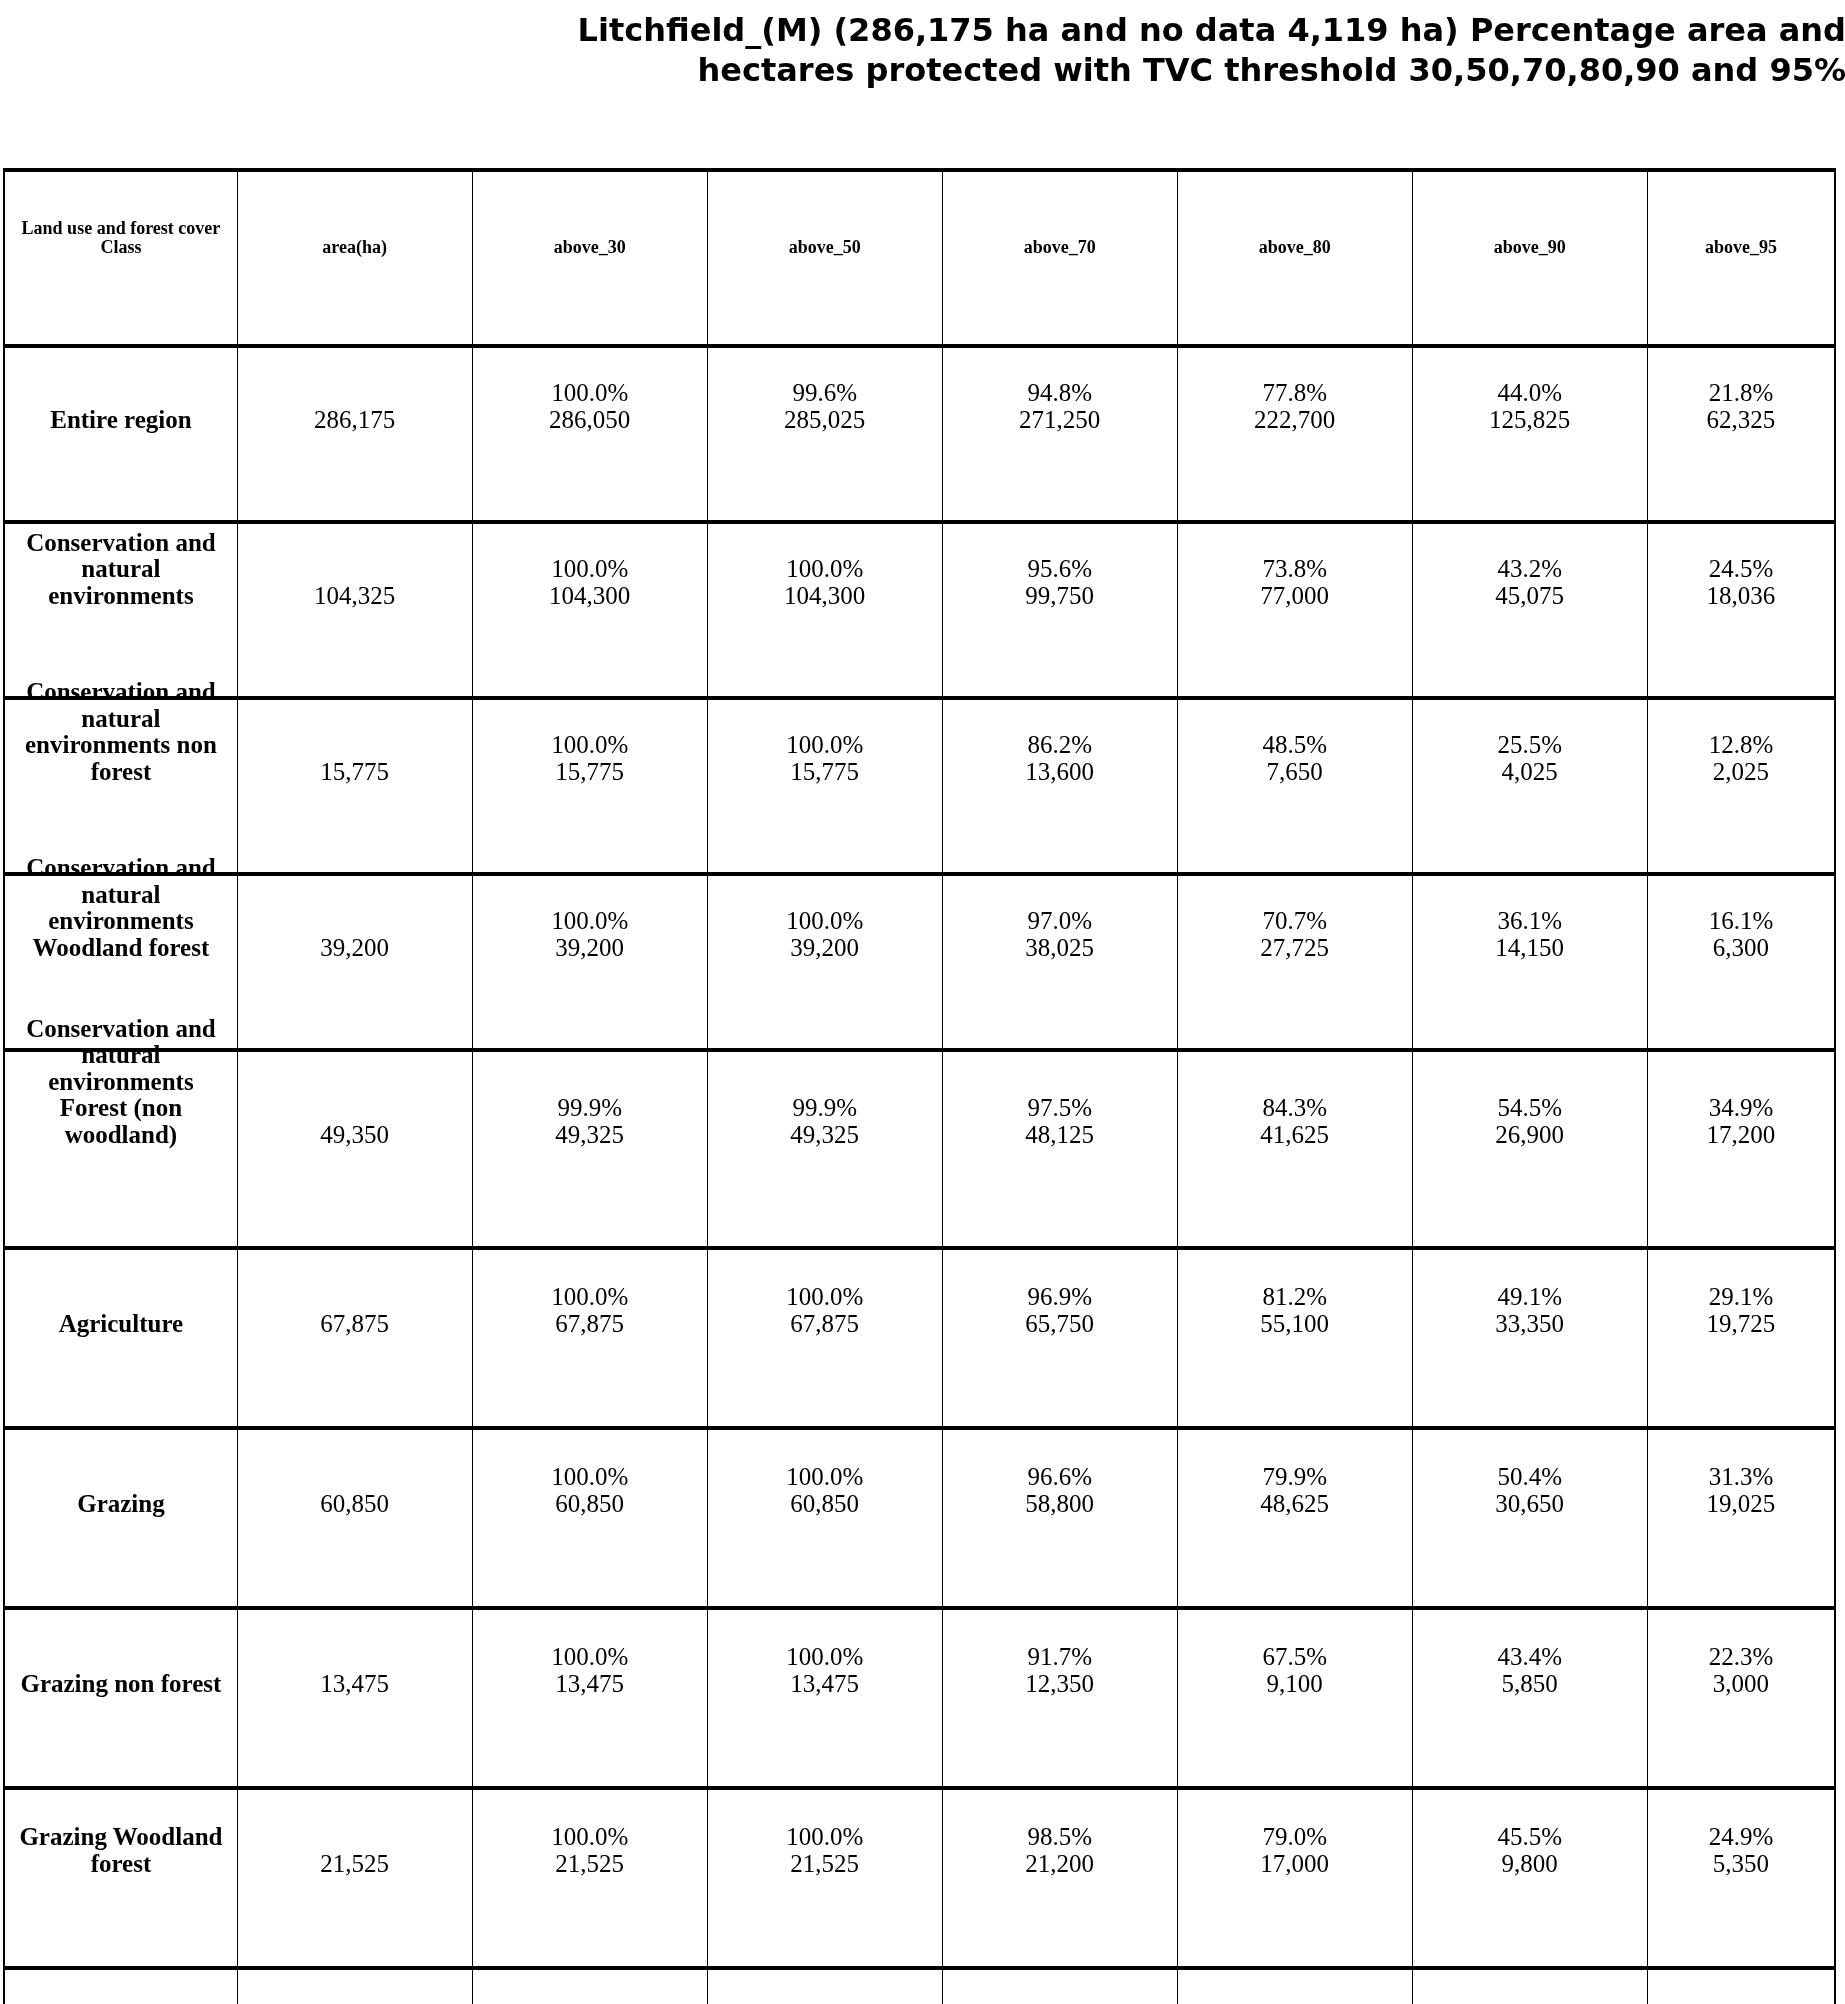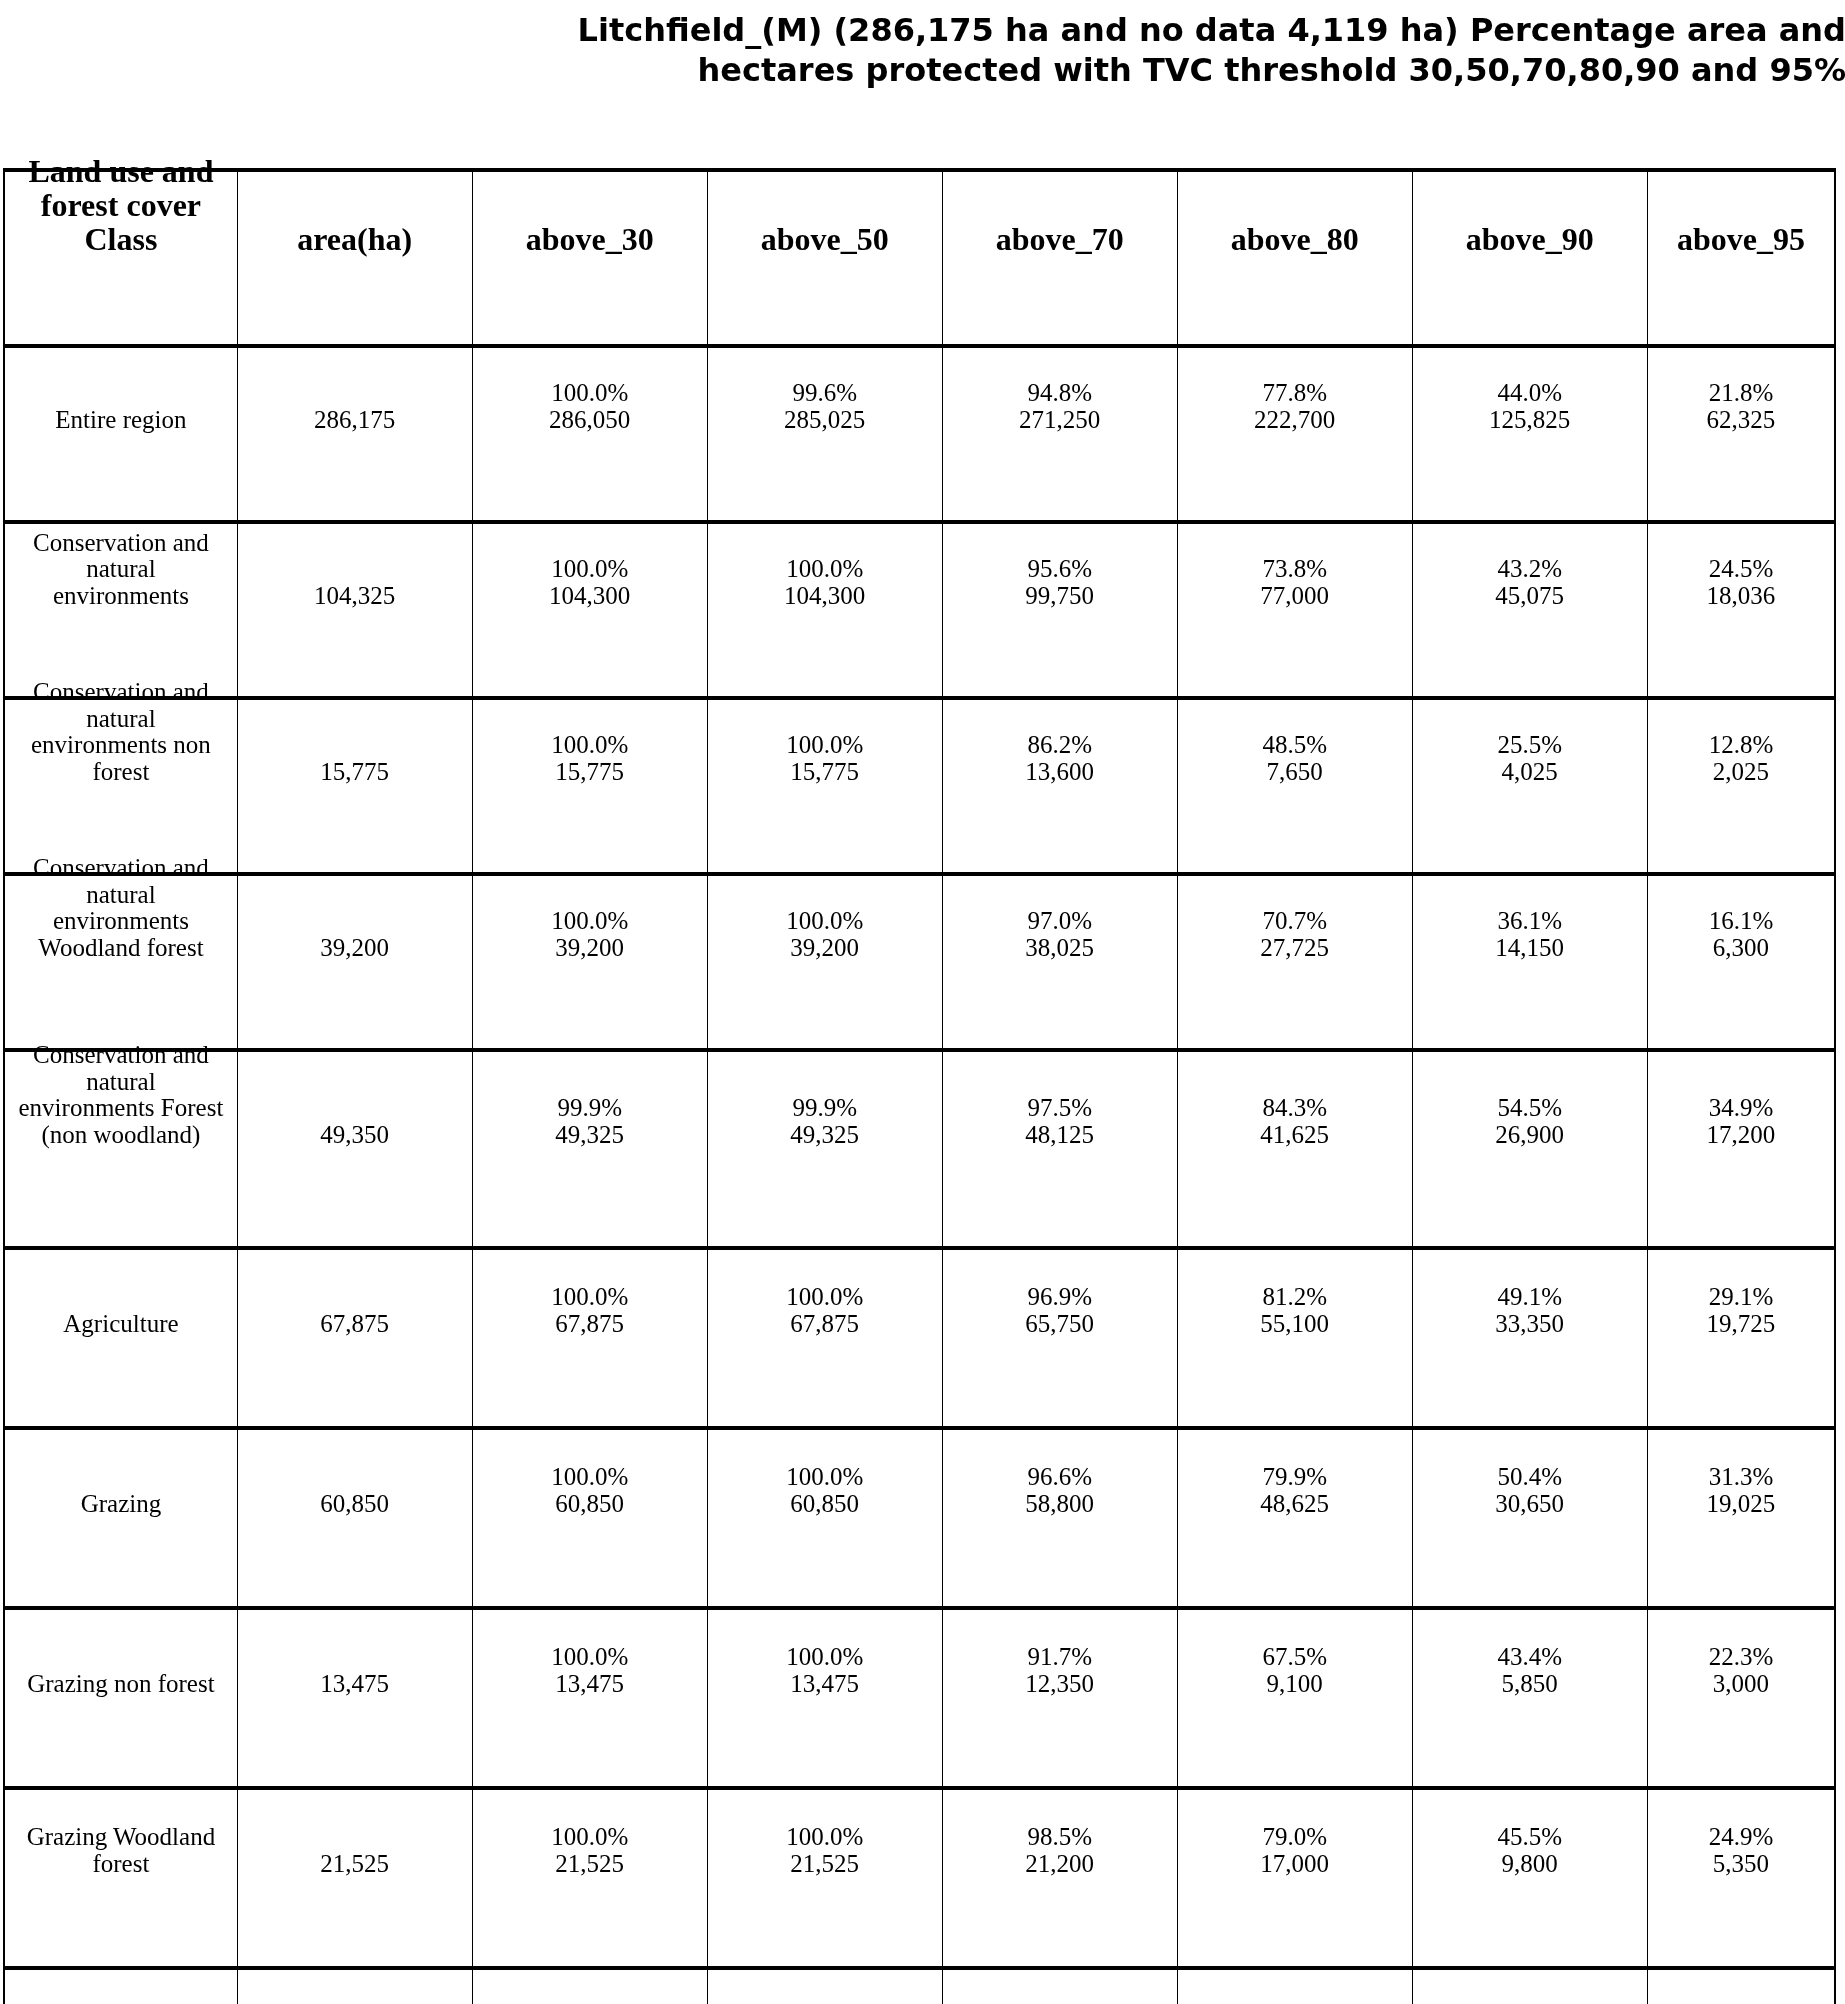--- a/index.html
+++ b/index.html
@@ -17,22 +17,22 @@
   table.data th, table.data td{border:1.6px solid #000;border-top-width:4.8px;border-bottom-width:4.8px;
              padding:0;position:relative;vertical-align:top;}
   thead tr{height:176px;}
   tbody tr{height:176px;}
   tbody tr:nth-child(5){height:198px;}
   tbody tr:nth-child(n+6){height:180px;}
 
   .cc{position:absolute;left:0;right:0;bottom:50.5%;text-align:center;
       font-size:25px;line-height:1.06;padding:0 12px;}
   .cc span{display:block;}
-  th .cc{font-weight:bold;font-size:32px;}
-  .lbl{font-weight:normal;text-align:center;}
+  th .cc{font-weight:bold;font-size:18px;}
+  .lbl{font-weight:bold;text-align:center;}
   .pct,.val{display:block;}
 </style>
 </head>
 <body>
 
 <div class="page">
 
   <div class="title">
     <div>Litchfield_(M) (286,175 ha and no data 4,119 ha) Percentage area and</div>
     <div>hectares protected with TVC threshold 30,50,70,80,90 and 95%</div>

